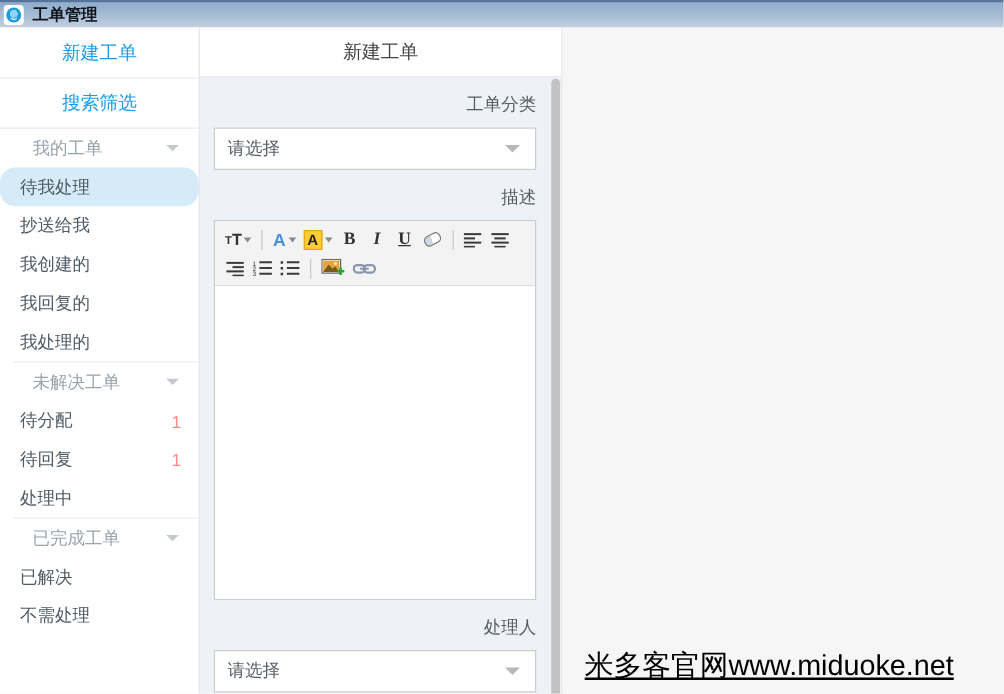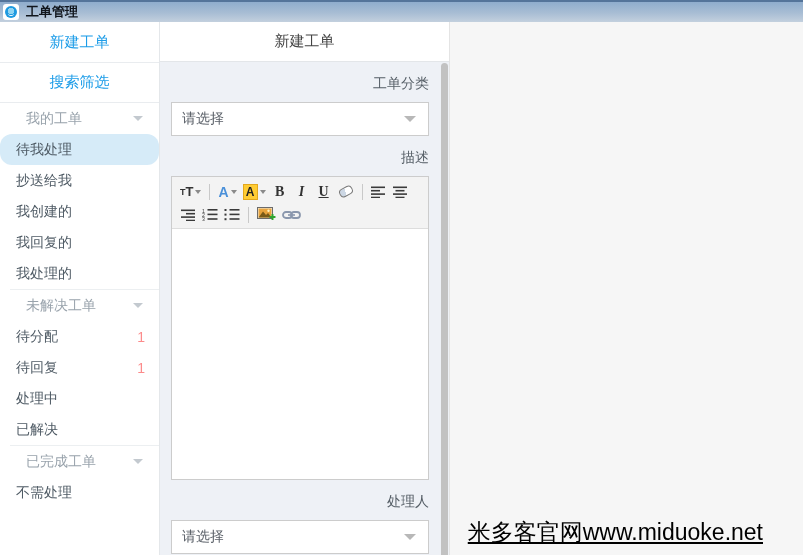--- a/index.html
+++ b/index.html
@@ -121,26 +121,26 @@
       <span class="badge">1</span>
     </div>
     <div class="side-row side-item">
       <span>待回复</span>
       <span class="badge">1</span>
     </div>
     <div class="side-row side-item">
       <span>处理中</span>
     </div>
 
-    <div class="side-row side-item">
-      <span>已解决</span>
-    </div>
     <div class="side-row section-head bordered">
       <span>已完成工单</span>
       <span class="tri-down"></span>
+    </div>
+    <div class="side-row side-item">
+      <span>已解决</span>
     </div>
     <div class="side-row side-item">
       <span>不需处理</span>
     </div>
   </div>
 
   <div class="main-panel">
     <div class="main-header">新建工单</div>
     <div class="main-content">
       <div class="vscrollbar"></div>

